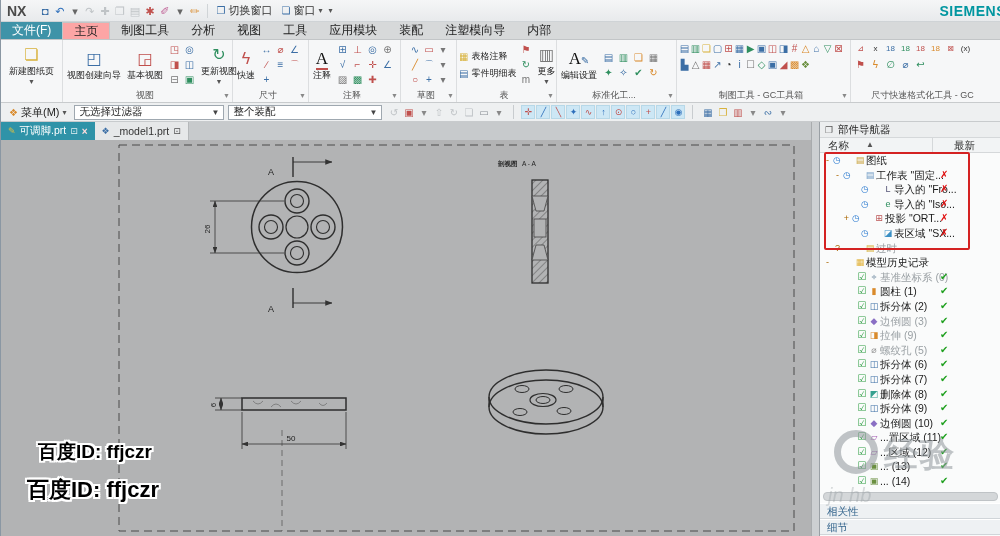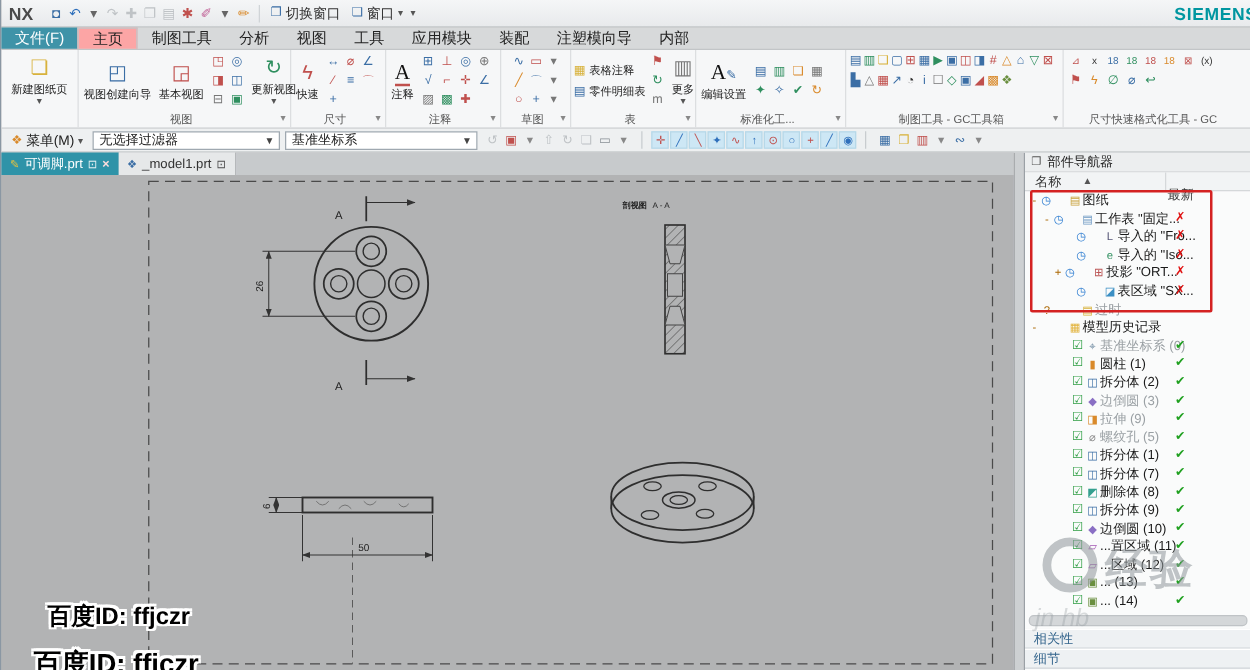--- a/index.html
+++ b/index.html
@@ -62,33 +62,33 @@
   .ptab{display:flex;align-items:center;gap:4px;height:18px;padding:0 7px;font-size:10.5px;white-space:nowrap;}
   .ptab.active{background:#2f93a8;color:#fff;}
   .ptab.inactive{background:#e6e8e9;color:#333;border-right:1px solid #b5b8ba;}
   .ptab .pticon{font-size:9px;}
   .ptab .badge{font-size:9px;opacity:.85;}
   .ptab .close{font-size:10px;font-weight:bold;color:#ffdddd;}
 
   
   #drawing{position:absolute;left:0;top:140px;width:810px;height:396px;background:#b2b3b4;}
   .stamp{position:absolute;font-weight:bold;color:#000;white-space:nowrap;
-    text-shadow:-2px -2px 0 #fff,2px -2px 0 #fff,-2px 2px 0 #fff,2px 2px 0 #fff,-2px 0 0 #fff,2px 0 0 #fff,0 -2px 0 #fff,0 2px 0 #fff;margin-top:41px;}
+    text-shadow:-2px -2px 0 #fff,2px -2px 0 #fff,-2px 2px 0 #fff,2px 2px 0 #fff,-2px 0 0 #fff,2px 0 0 #fff,0 -2px 0 #fff,0 2px 0 #fff;}
   #stamp1{left:37px;top:299px;font-size:19px;}
   #stamp2{left:26px;top:335px;font-size:22px;}
 
   
   #gutter{position:absolute;left:810px;top:122px;width:8px;height:414px;background:#cdd0d2;border-left:1px solid #a9acae;}
   #navigator{position:absolute;left:818px;top:122px;width:182px;height:414px;background:#fafbfb;border-left:1px solid #9aa0a5;font-size:10.5px;overflow:hidden;}
   .nav-title{height:16px;background:#eceeef;display:flex;align-items:center;gap:5px;padding:0 5px;border-bottom:1px solid #d5d8da;color:#222;}
   .nav-title .pico{font-size:9px;color:#555;}
   .nav-cols{height:15px;background:#f2f4f5;border-bottom:1px solid #d5d8da;position:relative;color:#333;}
   .nav-cols .cname{position:absolute;left:8px;top:1px;}
   .nav-cols .sort{position:absolute;left:46px;top:2px;font-size:8px;color:#555;}
-  .nav-cols .cstat{position:absolute;left:114px;top:1px;margin-top:10px;}
+  .nav-cols .cstat{position:absolute;left:134px;top:1px;}
   .nav-cols .cdiv{position:absolute;left:112px;top:0;width:1px;height:15px;background:#d5d8da;}
   .nav-tree{position:relative;}
   .trow{position:relative;height:14.6px;line-height:14.6px;white-space:nowrap;overflow:hidden;}
   .trow span{display:inline-block;vertical-align:top;}
   .texp{width:9px;color:#a60;font-size:9px;text-align:center;}
   .tclk{width:10px;color:#2e7dd1;font-size:9px;text-align:center;}
   .tcb{width:12px;color:#2f9e44;font-size:10px;text-align:center;}
   .tg{width:12px;text-align:center;font-size:9px;}
   .tt{color:#1a1a1a;}
   .tt.dim{color:#9aa0a4;}
@@ -379,21 +379,21 @@
     <span class="menubtn">
       <span class="mi">❖</span>
       <span>菜单(M)</span>
       <span class="car8">▾</span>
     </span>
     <span class="combo" style="width:150px">
       <span>无选择过滤器</span>
         <span class="car">▼</span>
     </span>
     <span class="combo" style="width:154px">
-      <span>基准坐标系</span>
+      <span>整个装配</span>
         <span class="car">▼</span>
     </span>
     <span class="icrow">
 
     <span class="ic" style="color: rgb(191, 195, 198);">↺</span>
         <span class="ic" style="color: rgb(192, 80, 77);">▣</span>
         <span class="ic" style="color: rgb(136, 136, 136);">▾</span>
         <span class="ic" style="color: rgb(191, 195, 198);">⇧</span>
         <span class="ic" style="color: rgb(191, 195, 198);">↻</span>
         <span class="ic" style="color: rgb(191, 195, 198);">❏</span>
@@ -609,21 +609,21 @@
           <span class="tpad" style="padding-left: 17px;"></span><span class="texp"></span><span class="tclk"></span><span class="tcb">☑</span><span class="tg" style="color: rgb(217, 138, 43);">◨</span><span class="tt dim">拉伸 (9)</span>
           <span class="ts sv">✔</span>
         </div>
 
         <div class="trow">
           <span class="tpad" style="padding-left: 17px;"></span><span class="texp"></span><span class="tclk"></span><span class="tcb">☑</span><span class="tg" style="color: rgb(136, 136, 136);">⌀</span><span class="tt dim">螺纹孔 (5)</span>
           <span class="ts sv">✔</span>
         </div>
 
         <div class="trow">
-          <span class="tpad" style="padding-left: 17px;"></span><span class="texp"></span><span class="tclk"></span><span class="tcb">☑</span><span class="tg" style="color: rgb(59, 110, 165);">◫</span><span class="tt">拆分体 (1)</span>
+          <span class="tpad" style="padding-left: 17px;"></span><span class="texp"></span><span class="tclk"></span><span class="tcb">☑</span><span class="tg" style="color: rgb(59, 110, 165);">◫</span><span class="tt">拆分体 (6)</span>
           <span class="ts sv">✔</span>
         </div>
 
         <div class="trow">
           <span class="tpad" style="padding-left: 17px;"></span><span class="texp"></span><span class="tclk"></span><span class="tcb">☑</span><span class="tg" style="color: rgb(59, 110, 165);">◫</span><span class="tt">拆分体 (7)</span>
           <span class="ts sv">✔</span>
         </div>
 
         <div class="trow">
           <span class="tpad" style="padding-left: 17px;"></span><span class="texp"></span><span class="tclk"></span><span class="tcb">☑</span><span class="tg" style="color: rgb(53, 160, 143);">◩</span><span class="tt">删除体 (8)</span>

